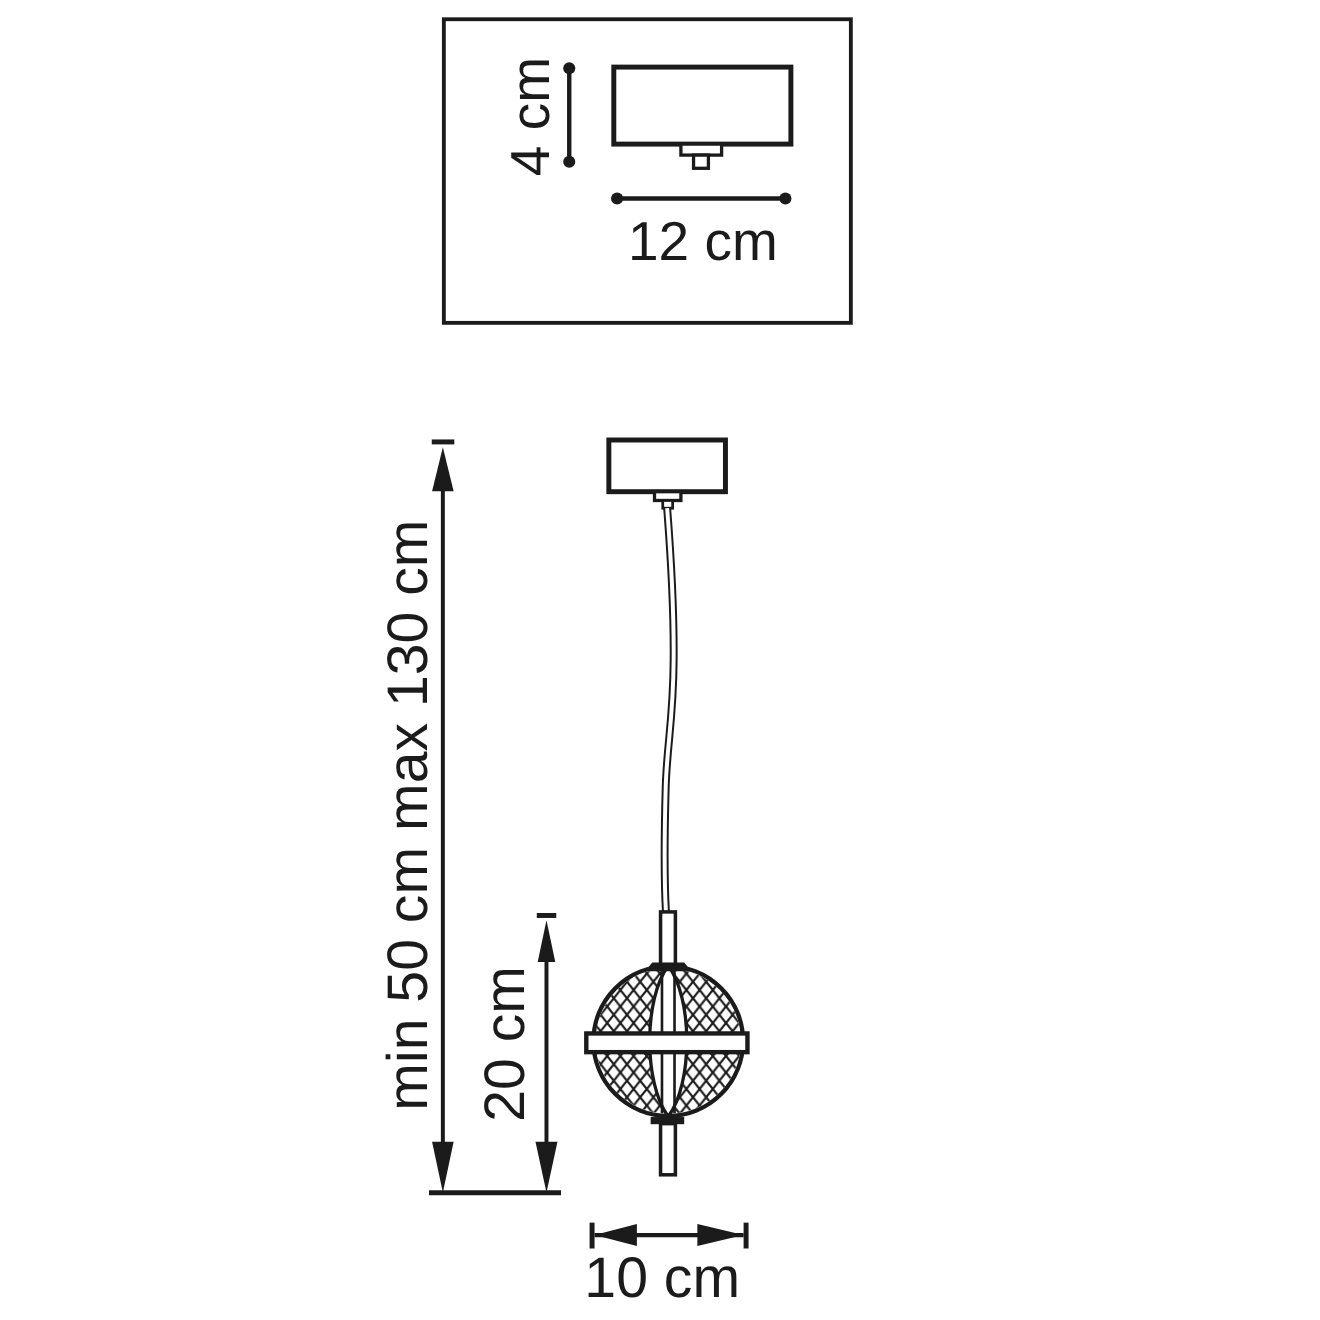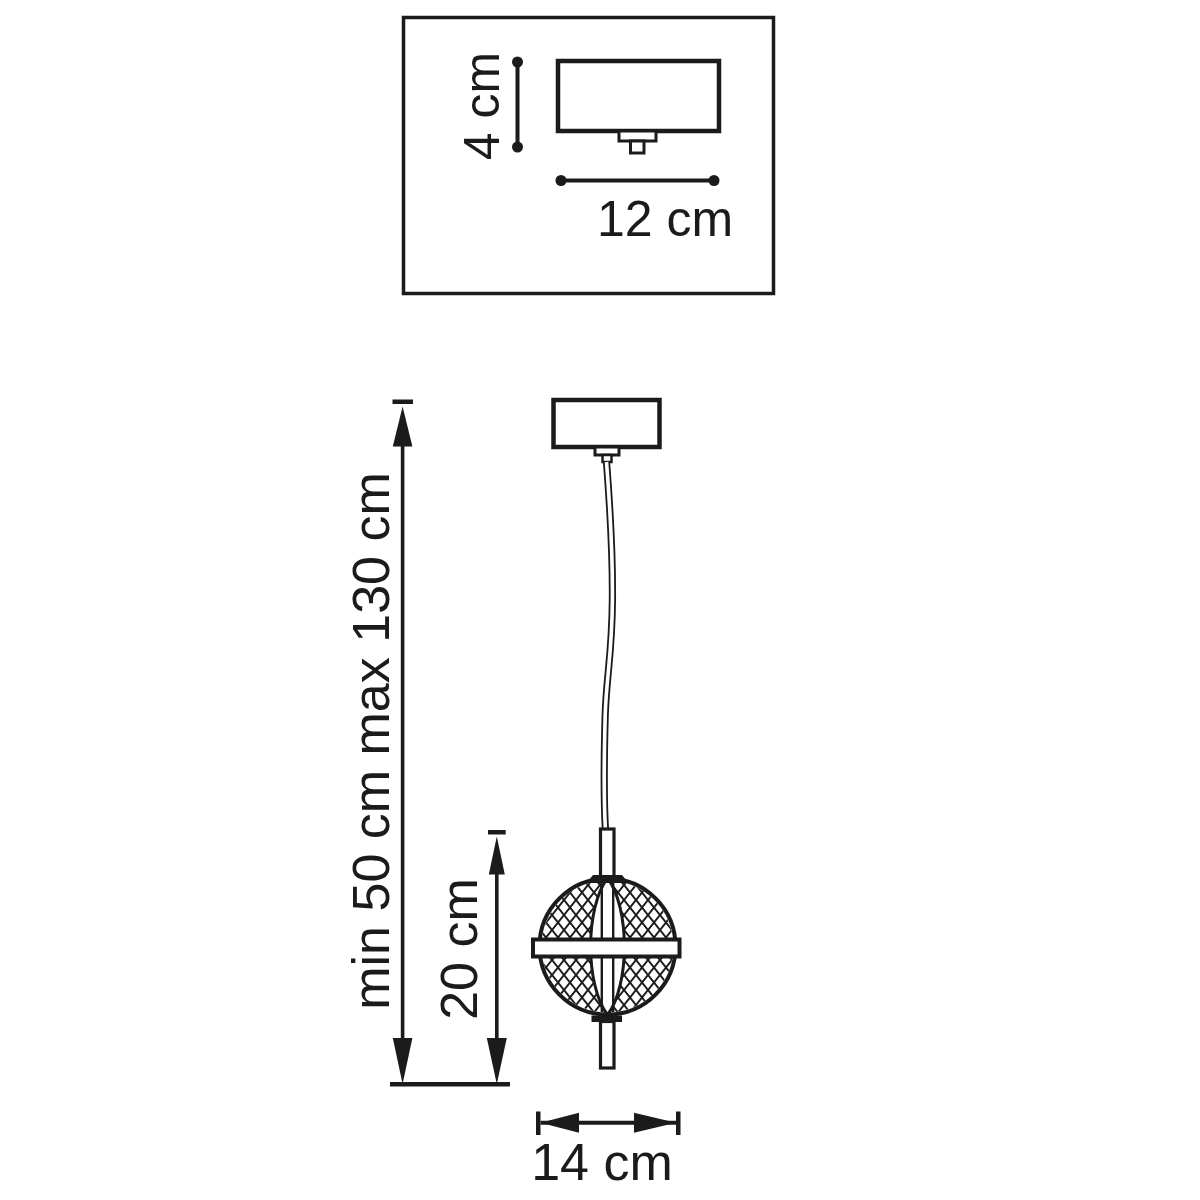--- a/index.html
+++ b/index.html
@@ -92,21 +92,21 @@
       <rect x="536" y="1111.5" width="4.5" height="23.5" fill="#1b1b1b"></rect>
       <rect x="676" y="1111.5" width="4.5" height="23.5" fill="#1b1b1b"></rect>
       <line x1="540.5" y1="1122.8" x2="676" y2="1122.8" stroke="#1b1b1b" stroke-width="4"></line>
       <polygon points="540.5,1122.8 579,1112.8 579,1132.8" fill="#1b1b1b"></polygon>
       <polygon points="676,1122.8 634,1112.8 634,1132.8" fill="#1b1b1b"></polygon>
     </g>
   </svg>
 
   <div class="dim-label rot fs50" style="left:482px;top:106px;">4 cm</div>
 
-  <div class="dim-label fs50" style="left:665px;top:219px;text-align:center;">12 cm</div>
+  <div class="dim-label fs50" style="left:639px;top:219px;text-align:center;">12 cm</div>
 
   <div class="dim-label rot fs52" style="left:371px;top:741px;">min 50 cm max 130 cm</div>
 
   <div class="dim-label rot fs52" style="left:459px;top:949px;">20 cm</div>
 
-  <div class="dim-label fs52" style="left:602px;top:1162px;">14 cm</div>
+  <div class="dim-label fs52" style="left:602px;top:1162px;">10 cm</div>
 
 </div>
 
 </body></html>

